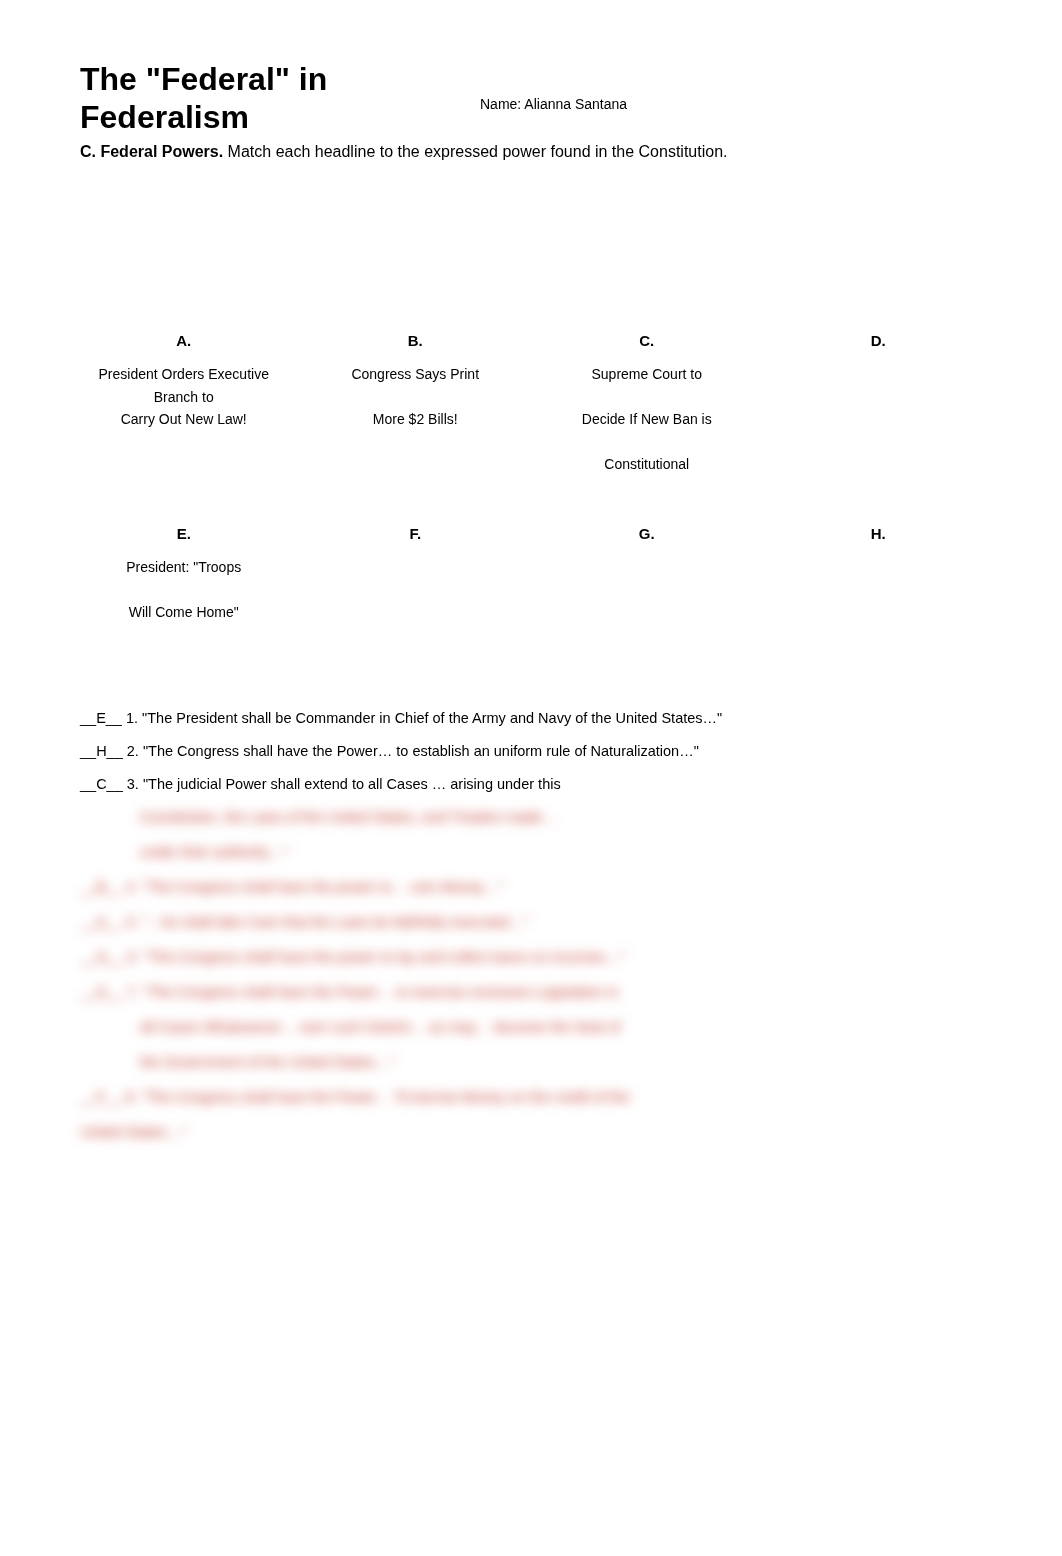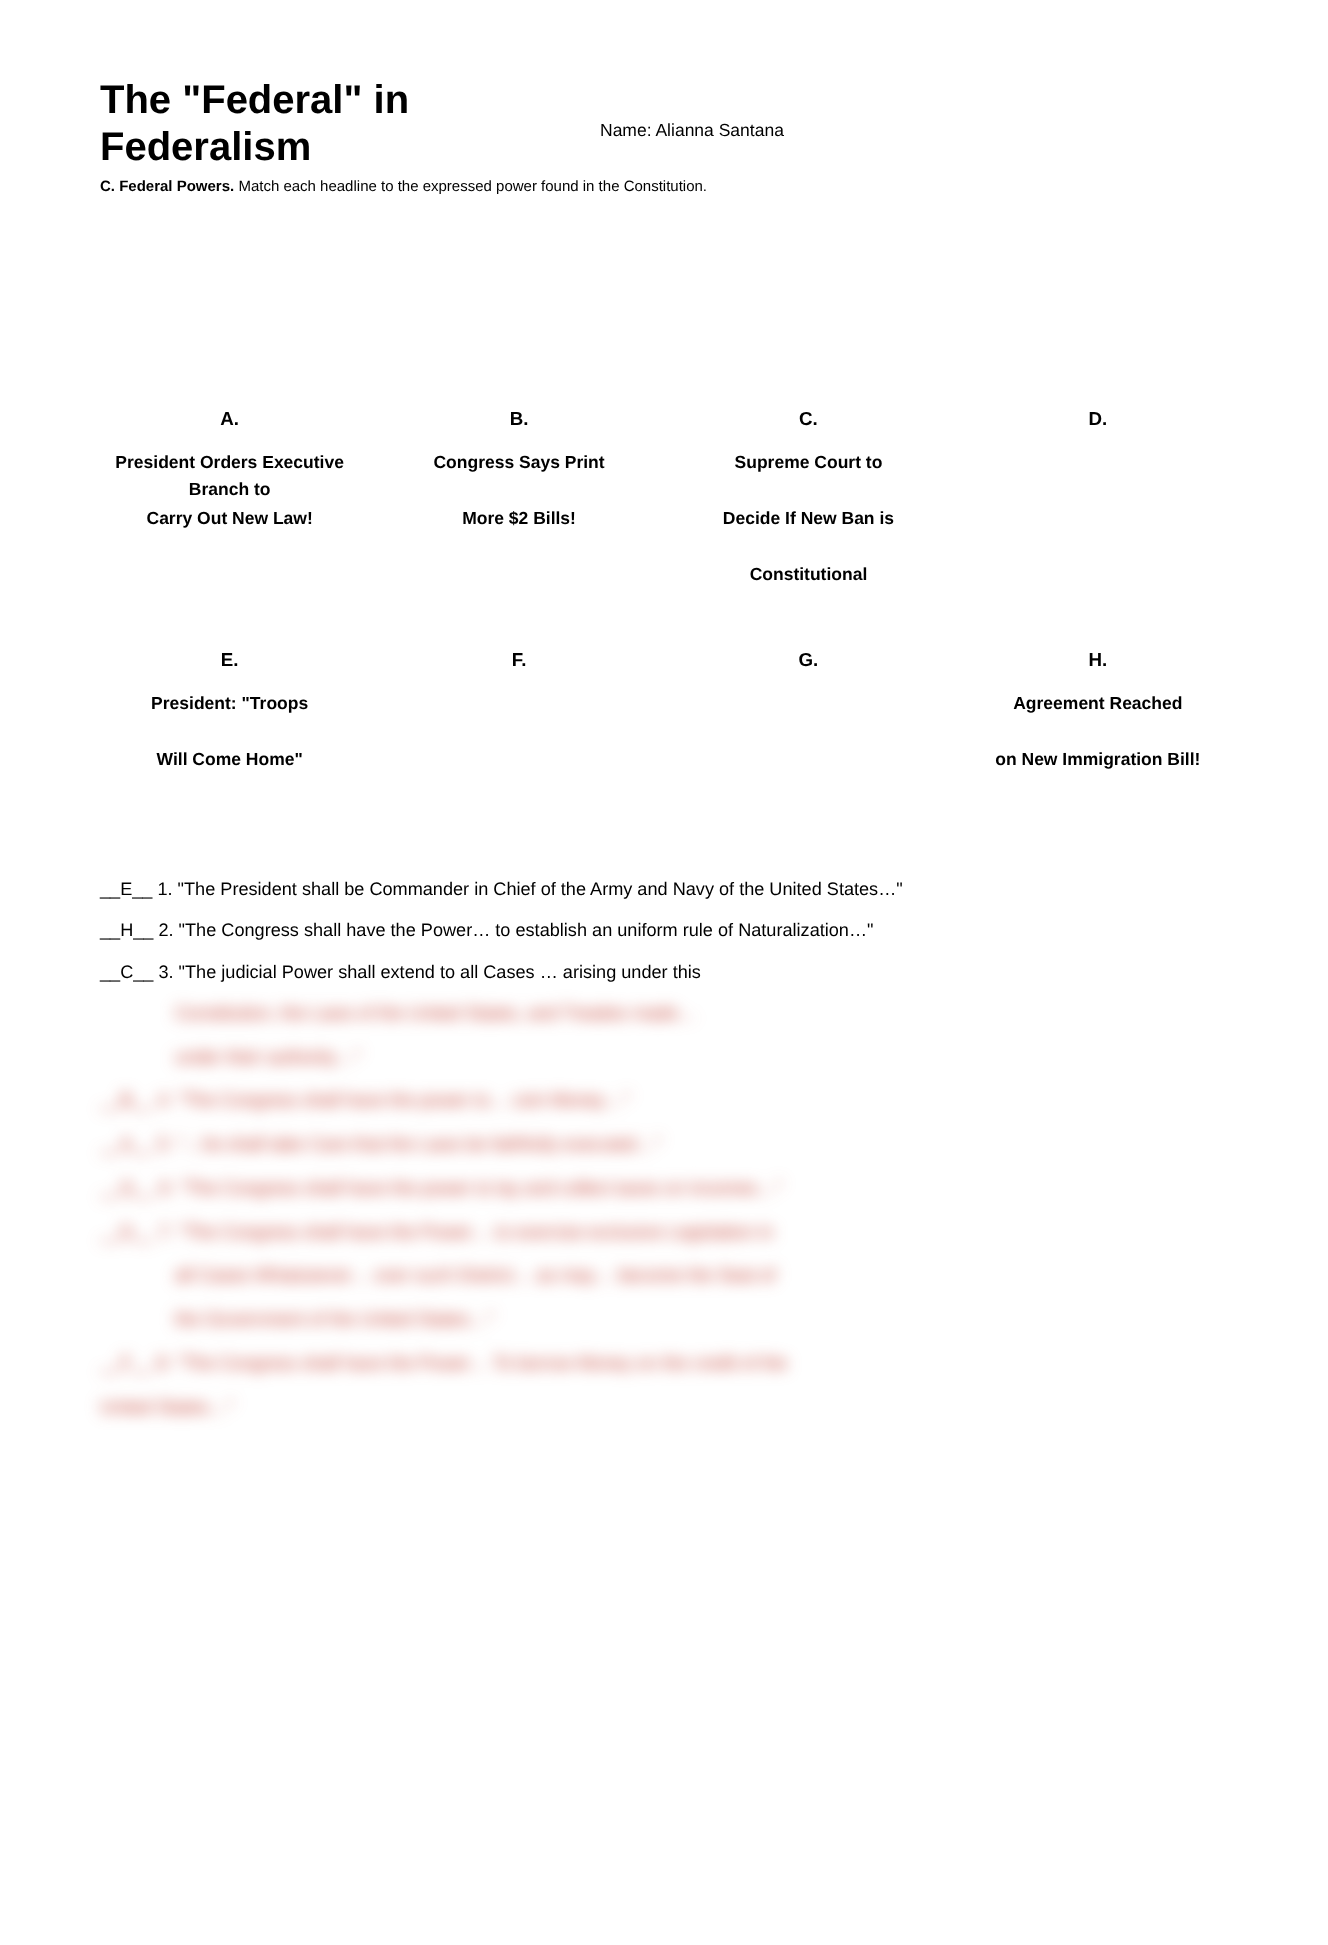--- a/index.html
+++ b/index.html
@@ -24,21 +24,21 @@
       position: relative;
     }
     .name-text {
       position: absolute;
       top: -46px;
       left: 400px;
       font-size: 14px;
       line-height: 1.3;
     }
     .instructions {
-      font-size: 12px;
+      font-size: 16px;
       line-height: 1.35;
       margin-bottom: 170px;
     }
     .instructions .bold {
       font-weight: bold;
     }
     .headlines {
       width: 100%;
     }
     .headline-row {
@@ -49,21 +49,21 @@
     .headline-col {
       width: 23%;
       text-align: center;
     }
     .letter {
       font-weight: bold;
       font-size: 15px;
       margin-bottom: 14px;
     }
     .headline-text {
-      font-weight: bold;
+      font-weight: normal;
       font-size: 14px;
       line-height: 1.6;
     }
     .questions {
       margin-top: 80px;
       font-size: 14.5px;
       line-height: 2.0;
     }
     .question {
       margin-bottom: 4px;
@@ -133,23 +133,20 @@
 Will Come Home"</div>
     </div>
     <div class="headline-col">
       <div class="letter">F.</div>
     </div>
     <div class="headline-col">
       <div class="letter">G.</div>
     </div>
     <div class="headline-col">
       <div class="letter">H.</div>
-      <div class="headline-text" style="white-space: pre-line;">Agreement Reached
- 
-on New Immigration Bill!</div>
     </div>
   </div>
 </div>
 
 <div class="questions">
   <div class="question">__E__ 1. "The President shall be Commander in Chief of the Army and Navy of the United States…"</div>
   <div class="question"> __H__ 2. "The Congress shall have the Power… to establish an uniform rule of Naturalization…"</div>
   <div class="question">
     <span>__C__ 3. "The judicial Power shall extend to all Cases … arising under this</span>
   </div>

